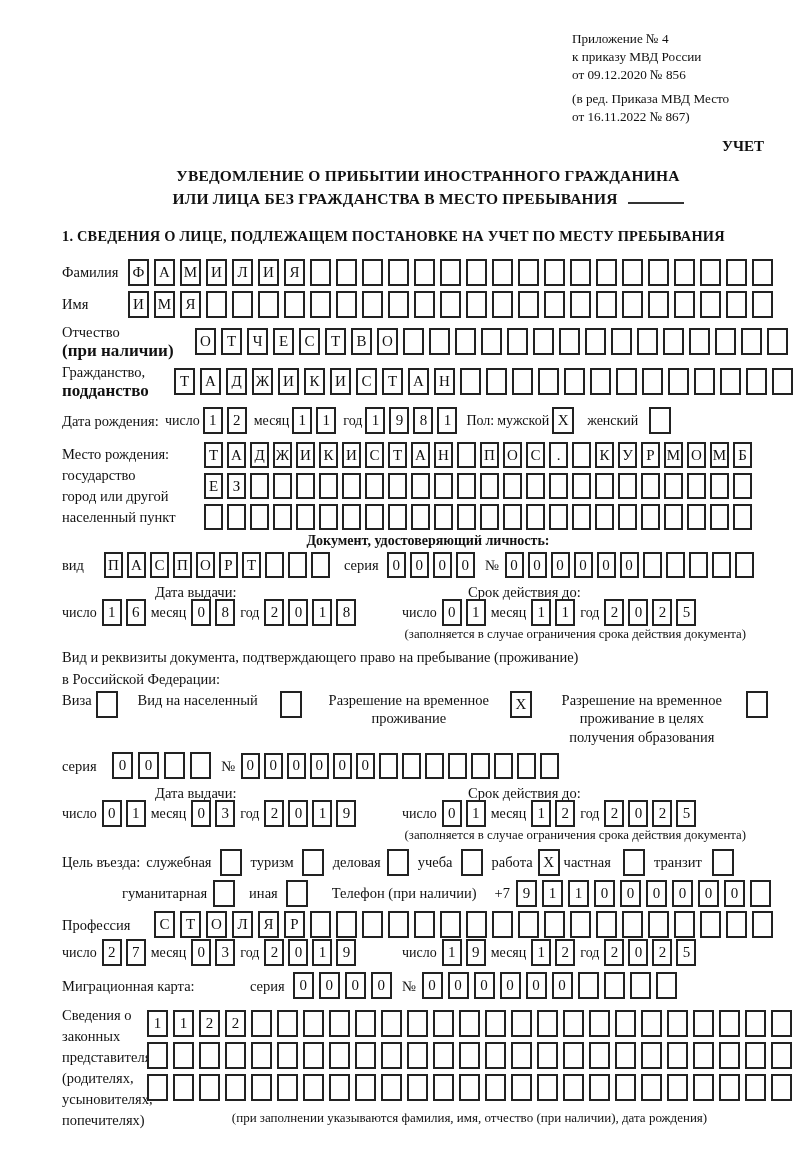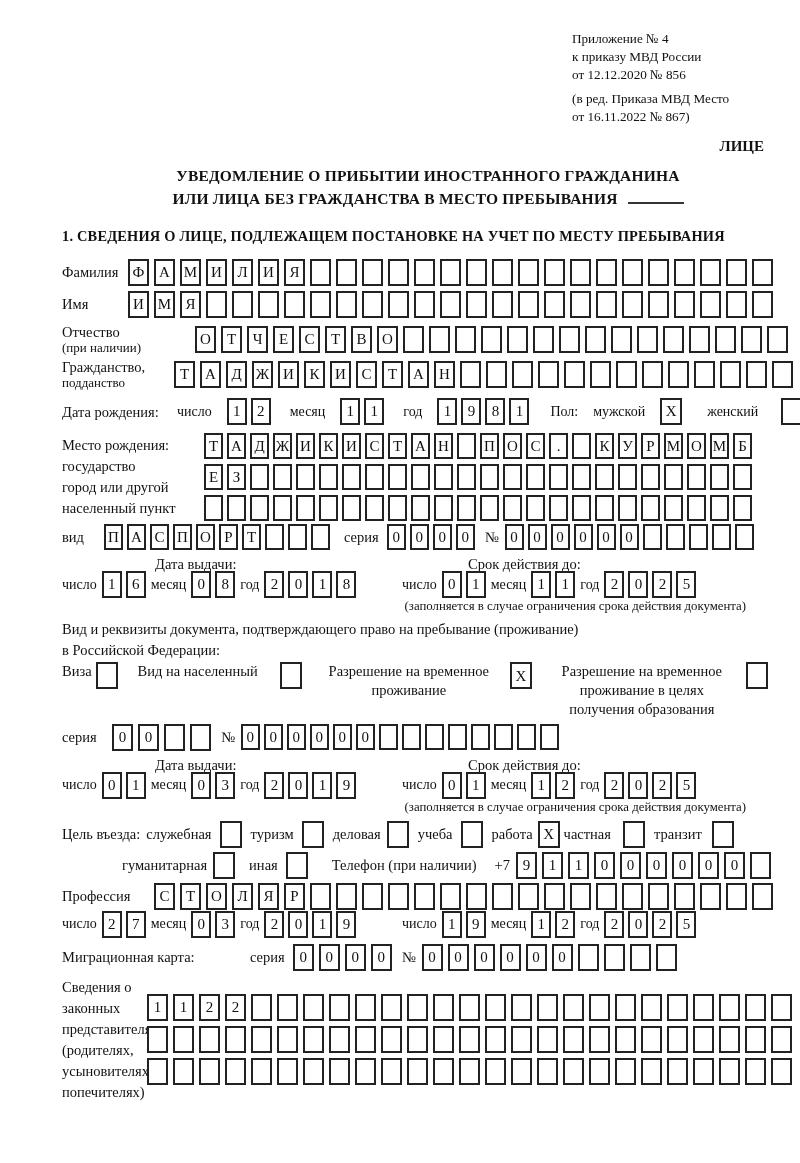--- a/index.html
+++ b/index.html
@@ -11,21 +11,21 @@
   .annex{width:196px;margin-left:auto;margin-right:26px;font-size:13.2px;line-height:1.38;}
   .annex .ed{margin-top:5px;}
   .forma{text-align:right;margin-right:30px;margin-top:12px;font-weight:bold;font-size:15px;}
   .title{text-align:center;font-weight:bold;font-size:15.5px;line-height:1.45;margin-top:10px;letter-spacing:.2px;}
   .blank{display:inline-block;width:56px;border-bottom:2px solid #333;height:14px;margin-left:10px;}
   .sec1{margin-top:18px;font-weight:bold;font-size:14.4px;letter-spacing:.2px;}
 
   
   .row{display:flex;align-items:center;margin-top:5px;}
   .lab{font-size:14.5px;line-height:1.25;flex-shrink:0;}
-  .sub{font-size:13px;line-height:1.15;}
+  .sub{font-size:17px;line-height:1.15;font-weight:bold;}
   .cells{display:flex;gap:5px;flex-wrap:nowrap;}
   .cell{box-sizing:border-box;width:21px;height:27px;border:2px solid #222;background:#fff;
         display:flex;align-items:center;justify-content:center;font-size:15px;flex-shrink:0;}
   .cells.sm{gap:4px;} .cells.sm .cell{width:19px;height:26px;}
   .cells.dg{gap:4px;} .cells.dg .cell{width:20px;}
   .checkbox{box-sizing:border-box;display:inline-flex;width:22px;height:27px;border:2px solid #222;
         align-items:center;justify-content:center;font-size:15px;flex-shrink:0;}
   .stack{display:flex;flex-direction:column;gap:5px;}
 
   .center-bold{text-align:center;font-weight:bold;font-size:14px;margin-top:3px;}
@@ -45,26 +45,26 @@
   .rep-note{font-size:13px;text-align:center;margin-top:4px;}
 </style>
 </head>
 <body>
 
 <div class="page">
 
   <div class="annex">
     <div>Приложение № 4</div>
     <div>к приказу МВД России</div>
-    <div>от 12.12.2020 № 856</div>
+    <div>от 09.12.2020 № 856</div>
     <div class="ed">(в ред. Приказа МВД Место</div>
     <div>от 16.11.2022 № 867)</div>
   </div>
 
-  <div class="forma">ЛИЦЕ</div>
+  <div class="forma">УЧЕТ</div>
 
   <div class="title">
     <div>УВЕДОМЛЕНИЕ О ПРИБЫТИИ ИНОСТРАННОГО ГРАЖДАНИНА</div>
     <div><span>ИЛИ ЛИЦА БЕЗ ГРАЖДАНСТВА В МЕСТО ПРЕБЫВАНИЯ</span><span class="blank"></span></div>
   </div>
 
   <div class="sec1">1. СВЕДЕНИЯ О ЛИЦЕ, ПОДЛЕЖАЩЕМ ПОСТАНОВКЕ НА УЧЕТ ПО МЕСТУ ПРЕБЫВАНИЯ</div>
 
   <div class="row" style="margin-top:14px">
     <span class="lab" style="width:66px">Фамилия</span>
@@ -186,21 +186,21 @@
         <span class="cell"></span>
         <span class="cell"></span>
         <span class="cell"></span>
         <span class="cell"></span>
         <span class="cell"></span>
         <span class="cell"></span>
         <span class="cell"></span>
       </div>
   </div>
 
-  <div class="row" style="margin-top:7px;align-items:center;gap:15px;font-size:14px">
+  <div class="row" style="margin-top:7px;align-items:center;gap:3px;font-size:14px">
     <span class="lab" style="width:100px">Дата рождения:</span>
     <span>число</span>
     <div class="cells dg">
         <span class="cell">1</span>
         <span class="cell">2</span>
       </div>
     <span style="margin-left:4px">месяц</span>
     <div class="cells dg">
         <span class="cell">1</span>
         <span class="cell">1</span>
@@ -301,20 +301,21 @@
           <span class="cell"></span>
           <span class="cell"></span>
           <span class="cell"></span>
           <span class="cell"></span>
           <span class="cell"></span>
           <span class="cell"></span>
         </div>
     </div>
   </div>
 
+  <div class="center-bold">Документ, удостоверяющий личность:</div>
 
   <div class="row" style="margin-top:3px;align-items:center">
     <span class="lab" style="width:42px">вид</span>
     <div class="cells sm">
         <span class="cell">П</span>
         <span class="cell">А</span>
         <span class="cell">С</span>
         <span class="cell">П</span>
         <span class="cell">О</span>
         <span class="cell">Р</span>
@@ -697,16 +698,17 @@
           <span class="cell"></span>
           <span class="cell"></span>
           <span class="cell"></span>
           <span class="cell"></span>
           <span class="cell"></span>
           <span class="cell"></span>
           <span class="cell"></span>
           <span class="cell"></span>
           <span class="cell"></span>
         </div>
+      <div class="rep-note">(при заполнении указываются фамилия, имя, отчество (при наличии), дата рождения)</div>
     </div>
   </div>
 
 </div>
 
 </body></html>

